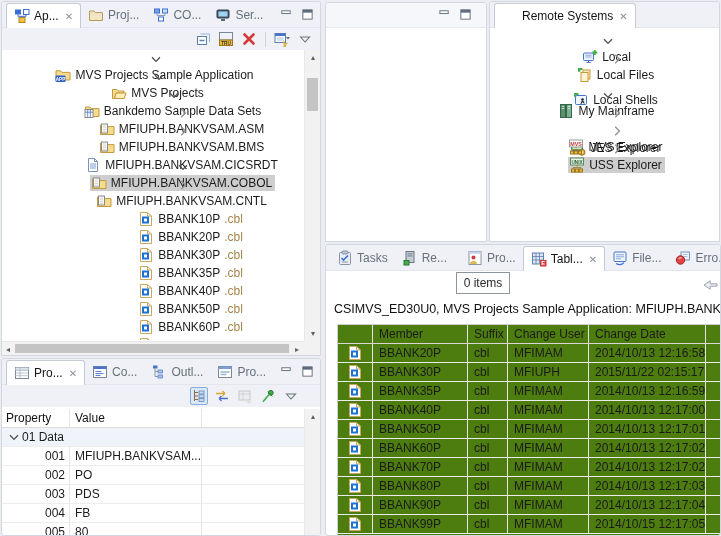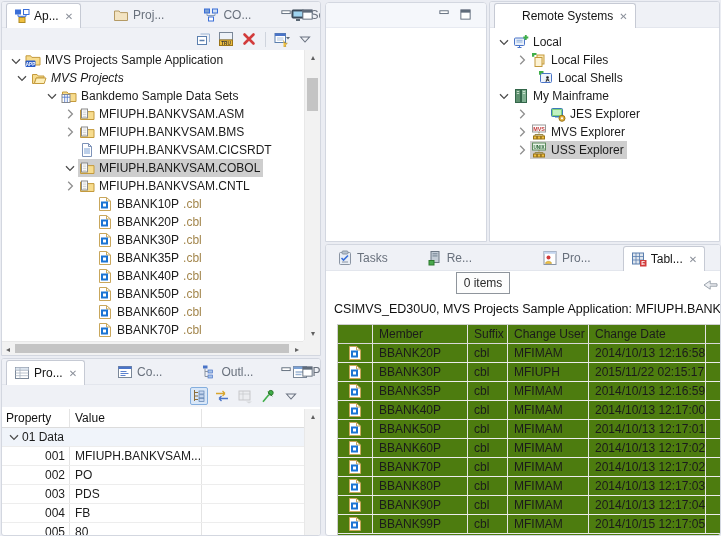--- a/index.html
+++ b/index.html
@@ -1,38 +1,38 @@
 <!DOCTYPE html>
 <html><head>
 <meta charset="utf-8">
 <style>
   * { margin:0; padding:0; box-sizing:border-box; }
   html,body { width:721px; height:536px; overflow:hidden; }
   body { font-family:"Liberation Sans", sans-serif; font-size:12px; background:#ebedf3; position:relative; color:#1b1b1b; }
 
   .panel { position:absolute; background:#fff; border:1px solid #d3d7e0; border-radius:3px 3px 0 0; overflow:hidden; }
-  .tabbar { height:26px; background:#eff1f6; display:flex; align-items:flex-end; padding-left:4px; position:relative; border-bottom:1px solid #e3e6ed;gap:25px; }
+  .tabbar { height:26px; background:#eff1f6; display:flex; align-items:flex-end; padding-left:4px; position:relative; border-bottom:1px solid #e3e6ed; }
   .tab { display:flex; align-items:center; gap:4px; height:24px; padding:0 7px; color:#68707c; white-space:nowrap; cursor:default; }
   .tab.active { background:#fff; border:1px solid #c6cad4; border-bottom:none; border-radius:3px 3px 0 0; color:#141414; margin-bottom:-1px; height:25px; }
   .tab .close { font-size:10px; color:#8a8f99; margin-left:2px; }
   .tabsep { width:1px; height:15px; background:#cfd4dd; margin:0 3px 4px 3px; }
   .winctl { position:absolute; right:6px; top:6px; display:flex; gap:8px; }
   .icon { width:16px; height:16px; display:inline-flex; flex:0 0 16px; }
   .icon svg { width:16px; height:16px; }
   .icon12 { width:13px; height:13px; flex:0 0 13px; }
   .icon12 svg { width:13px; height:13px; }
 
   .toolbar { height:22px; background:#eff1f6; display:flex; align-items:center; justify-content:flex-end; gap:5px; padding-right:6px; }
   .toolbar .tbtn { width:18px; height:18px; display:flex; align-items:center; justify-content:center; border-radius:2px; }
   .toolbar .pressed { background:#d9e7f8; border:1px solid #84aede; }
   .toolbar .disabled { opacity:.4; }
   .tsep { width:1px; height:15px; background:#cfd4dd; margin:0 2px; }
 
   .tree { position:absolute; left:0; overflow:hidden; }
-  .tree-row { height:18px; display:flex; align-items:center; white-space:nowrap; }
+  .tree-row { height:18px; display:flex; align-items:center; white-space:nowrap;flex-direction:column; }
   .chev { width:16px; height:16px; flex:0 0 16px; display:inline-flex; }
   .tree-sel { display:inline-flex; align-items:center; gap:4px; padding:0 3px 0 1px; height:18px; }
   .tree-sel.selected { background:#cecece; }
   .ext { color:#a3864c; }
 
   
   .vscroll { position:absolute; width:16px; background:#f2f2f2; border-left:1px solid #e8e8e8; }
   .hscroll { position:absolute; height:14px; background:#f2f2f2; border-top:1px solid #e8e8e8; }
   .sthumb { position:absolute; background:#c4c4c4; }
   .sarrow { position:absolute; width:16px; height:14px; display:flex; align-items:center; justify-content:center; color:#5f5f5f; font-size:8px; }
@@ -161,38 +161,38 @@
       </span>
       <span class="tbtn">
         <span class="icon">
           <svg viewBox="0 0 16 16">
             <path d="M3.5 6l4.5 5 4.5-5z" fill="none" stroke="#6a7280" stroke-width="1.1"></path>
           </svg>
         </span>
       </span>
     </div>
   <div class="tree" style="top:49px; right:17px; bottom:15px;">
-      <div class="tree-row" style="padding-left: 6px; align-items: flex-end;">
+      <div class="tree-row" style="padding-left: 6px;">
         <span class="chev">
           <svg viewBox="0 0 16 16">
             <path d="M4 6.2l4 4.2 4-4.2" fill="none" stroke="#4d4d4d" stroke-width="1.3"></path>
           </svg>
         </span>
         <span class="tree-sel">
           <span class="icon">
             <svg viewBox="0 0 16 16">
               <path d="M1 13V3.8h4.6l1.2 1.6H15V13z" fill="#f7dc8e" stroke="#c49a3c"></path>
               <rect x=".5" y="8.5" width="10" height="6.5" rx="1" fill="#2a5cc8"></rect>
               <text x="5.5" y="13.6" font-size="4.6" fill="#fff" text-anchor="middle" font-weight="bold" font-family="sans-serif">APP</text>
             </svg>
           </span>
           <span>MVS Projects Sample Application</span>
         </span>
       </div>
-      <div class="tree-row" style="padding-left: 12px; font-style: italic;">
+      <div class="tree-row" style="padding-left: 12px;">
         <span class="chev">
           <svg viewBox="0 0 16 16">
             <path d="M4 6.2l4 4.2 4-4.2" fill="none" stroke="#4d4d4d" stroke-width="1.3"></path>
           </svg>
         </span>
         <span class="tree-sel">
           <span class="icon">
             <svg viewBox="0 0 16 16">
               <path d="M1.5 13.5V4.5h4.5l1.2 1.5H13v2H5.2L3.4 13.5z" fill="#f7dc8e" stroke="#c49a3c"></path>
               <path d="M3.4 13.5L5.2 8H15l-1.8 5.5z" fill="#fdeeb8" stroke="#c49a3c"></path>

